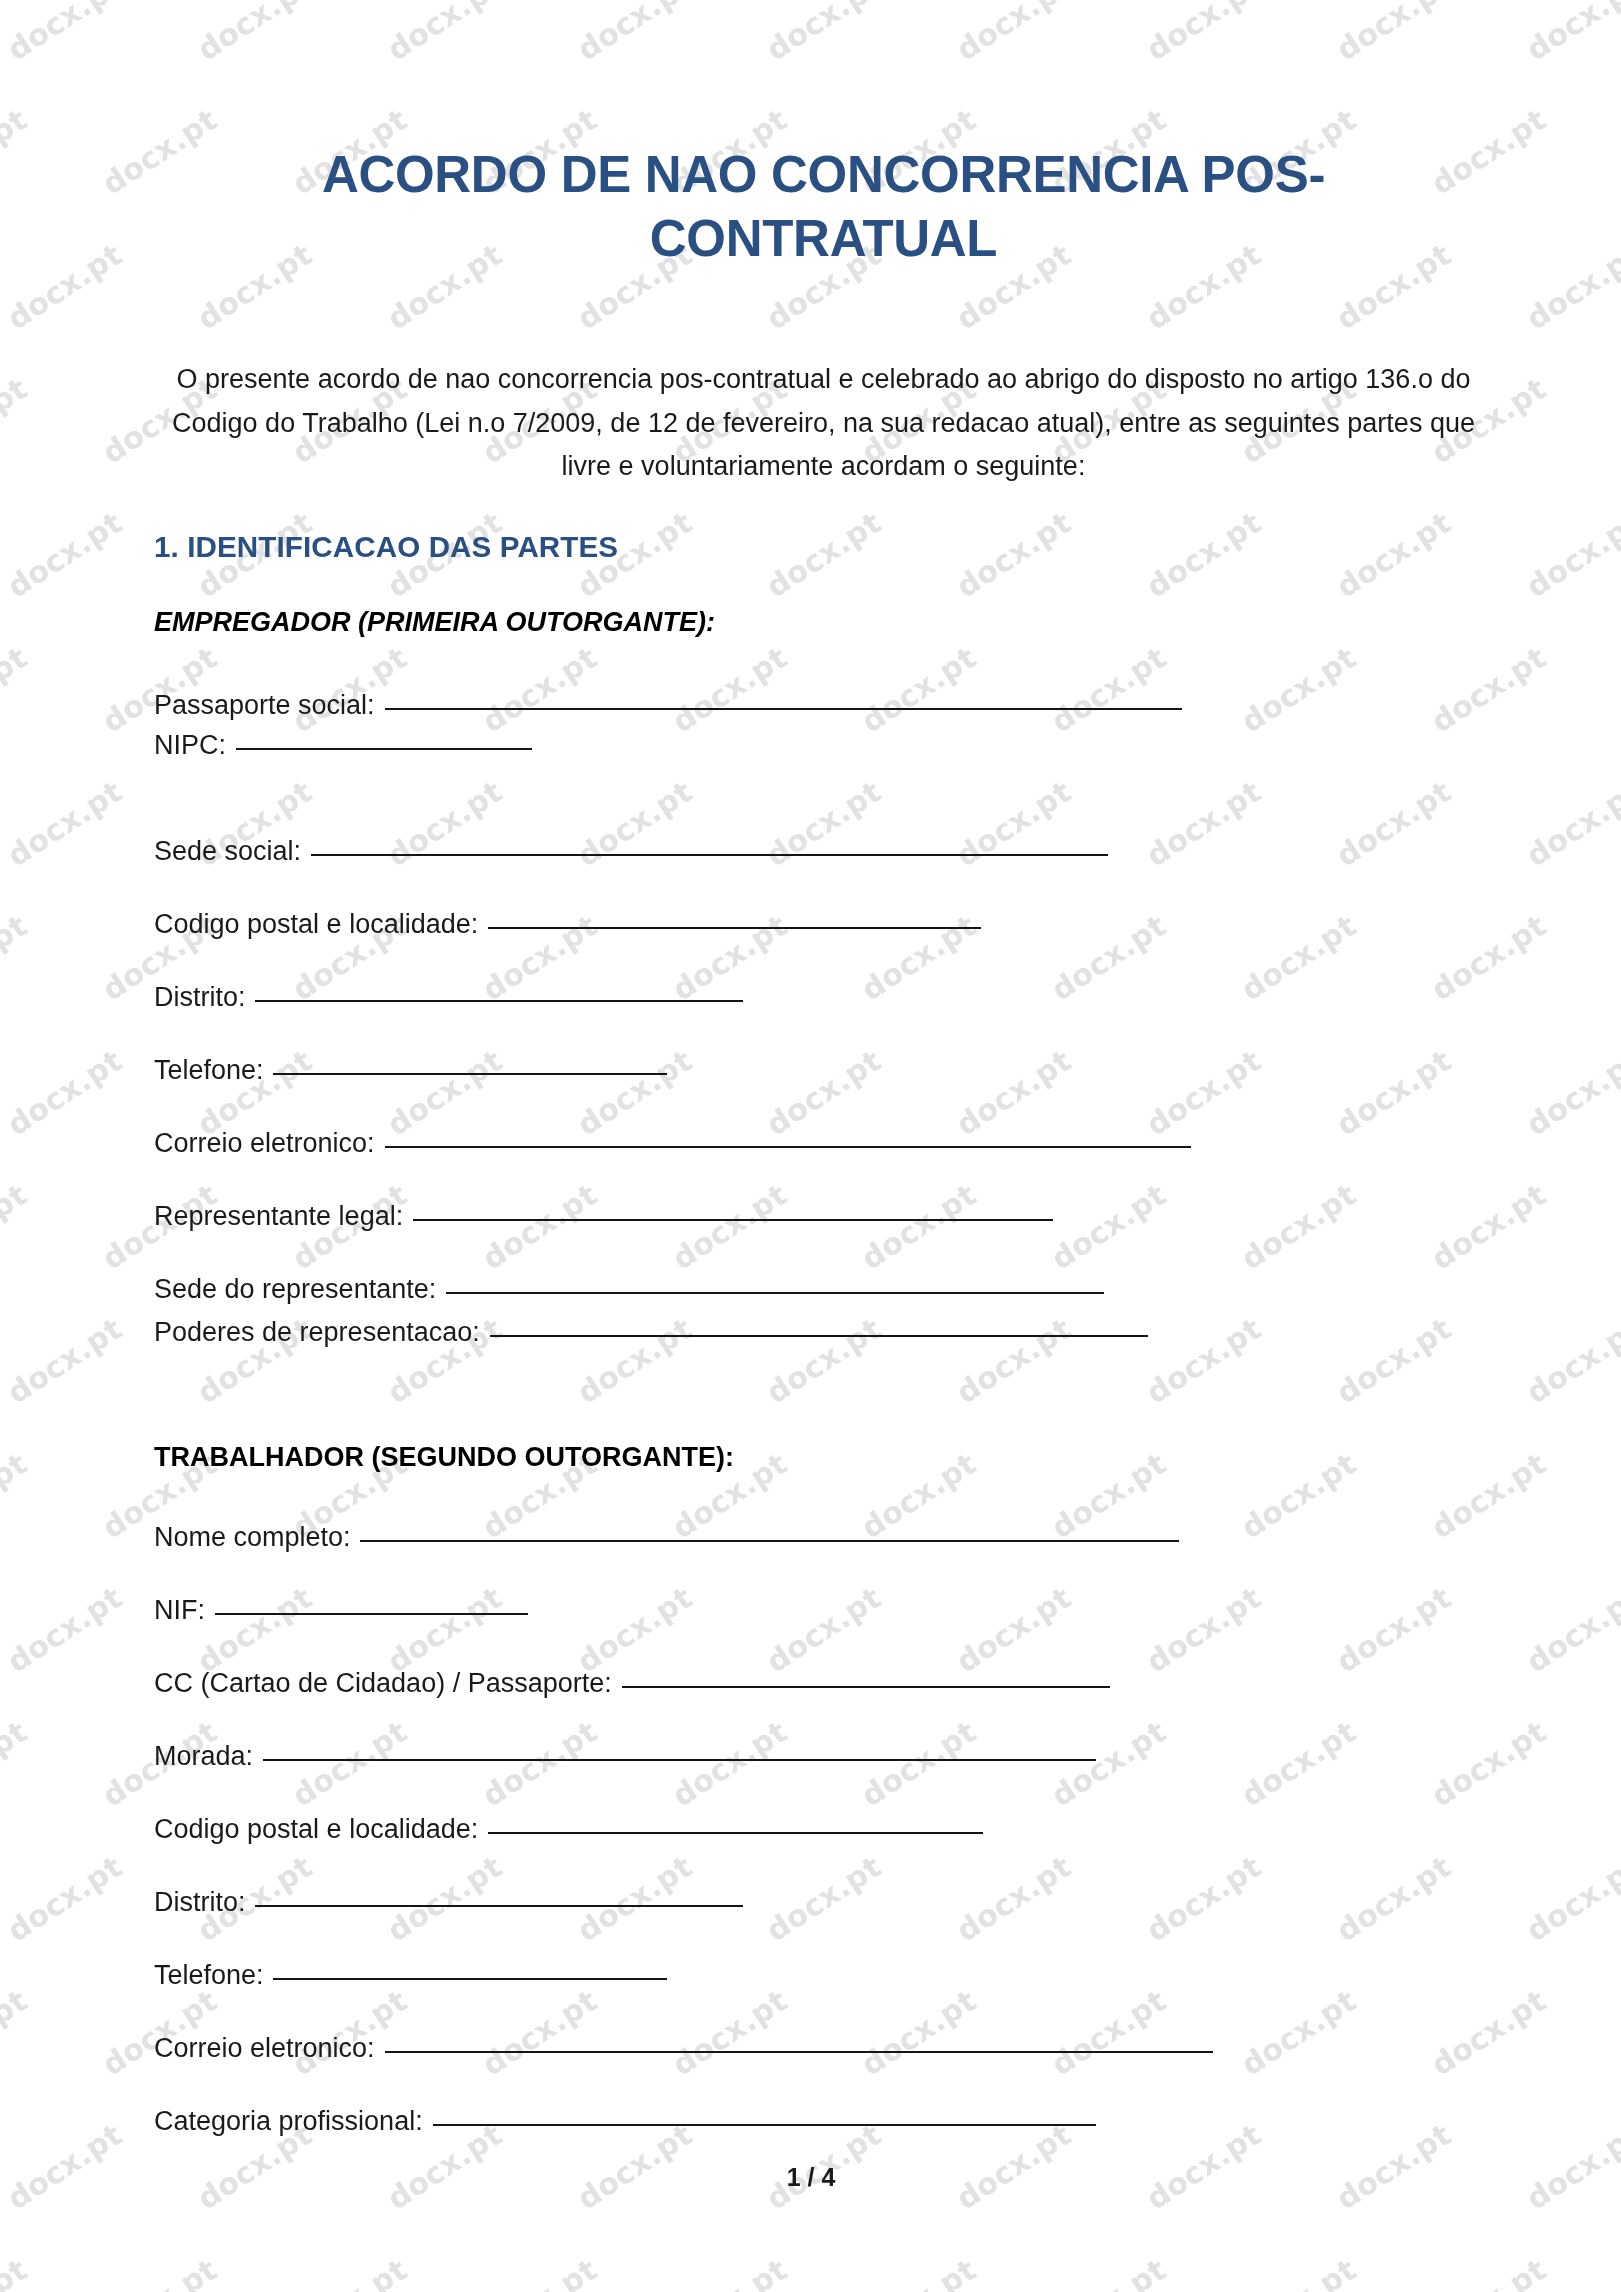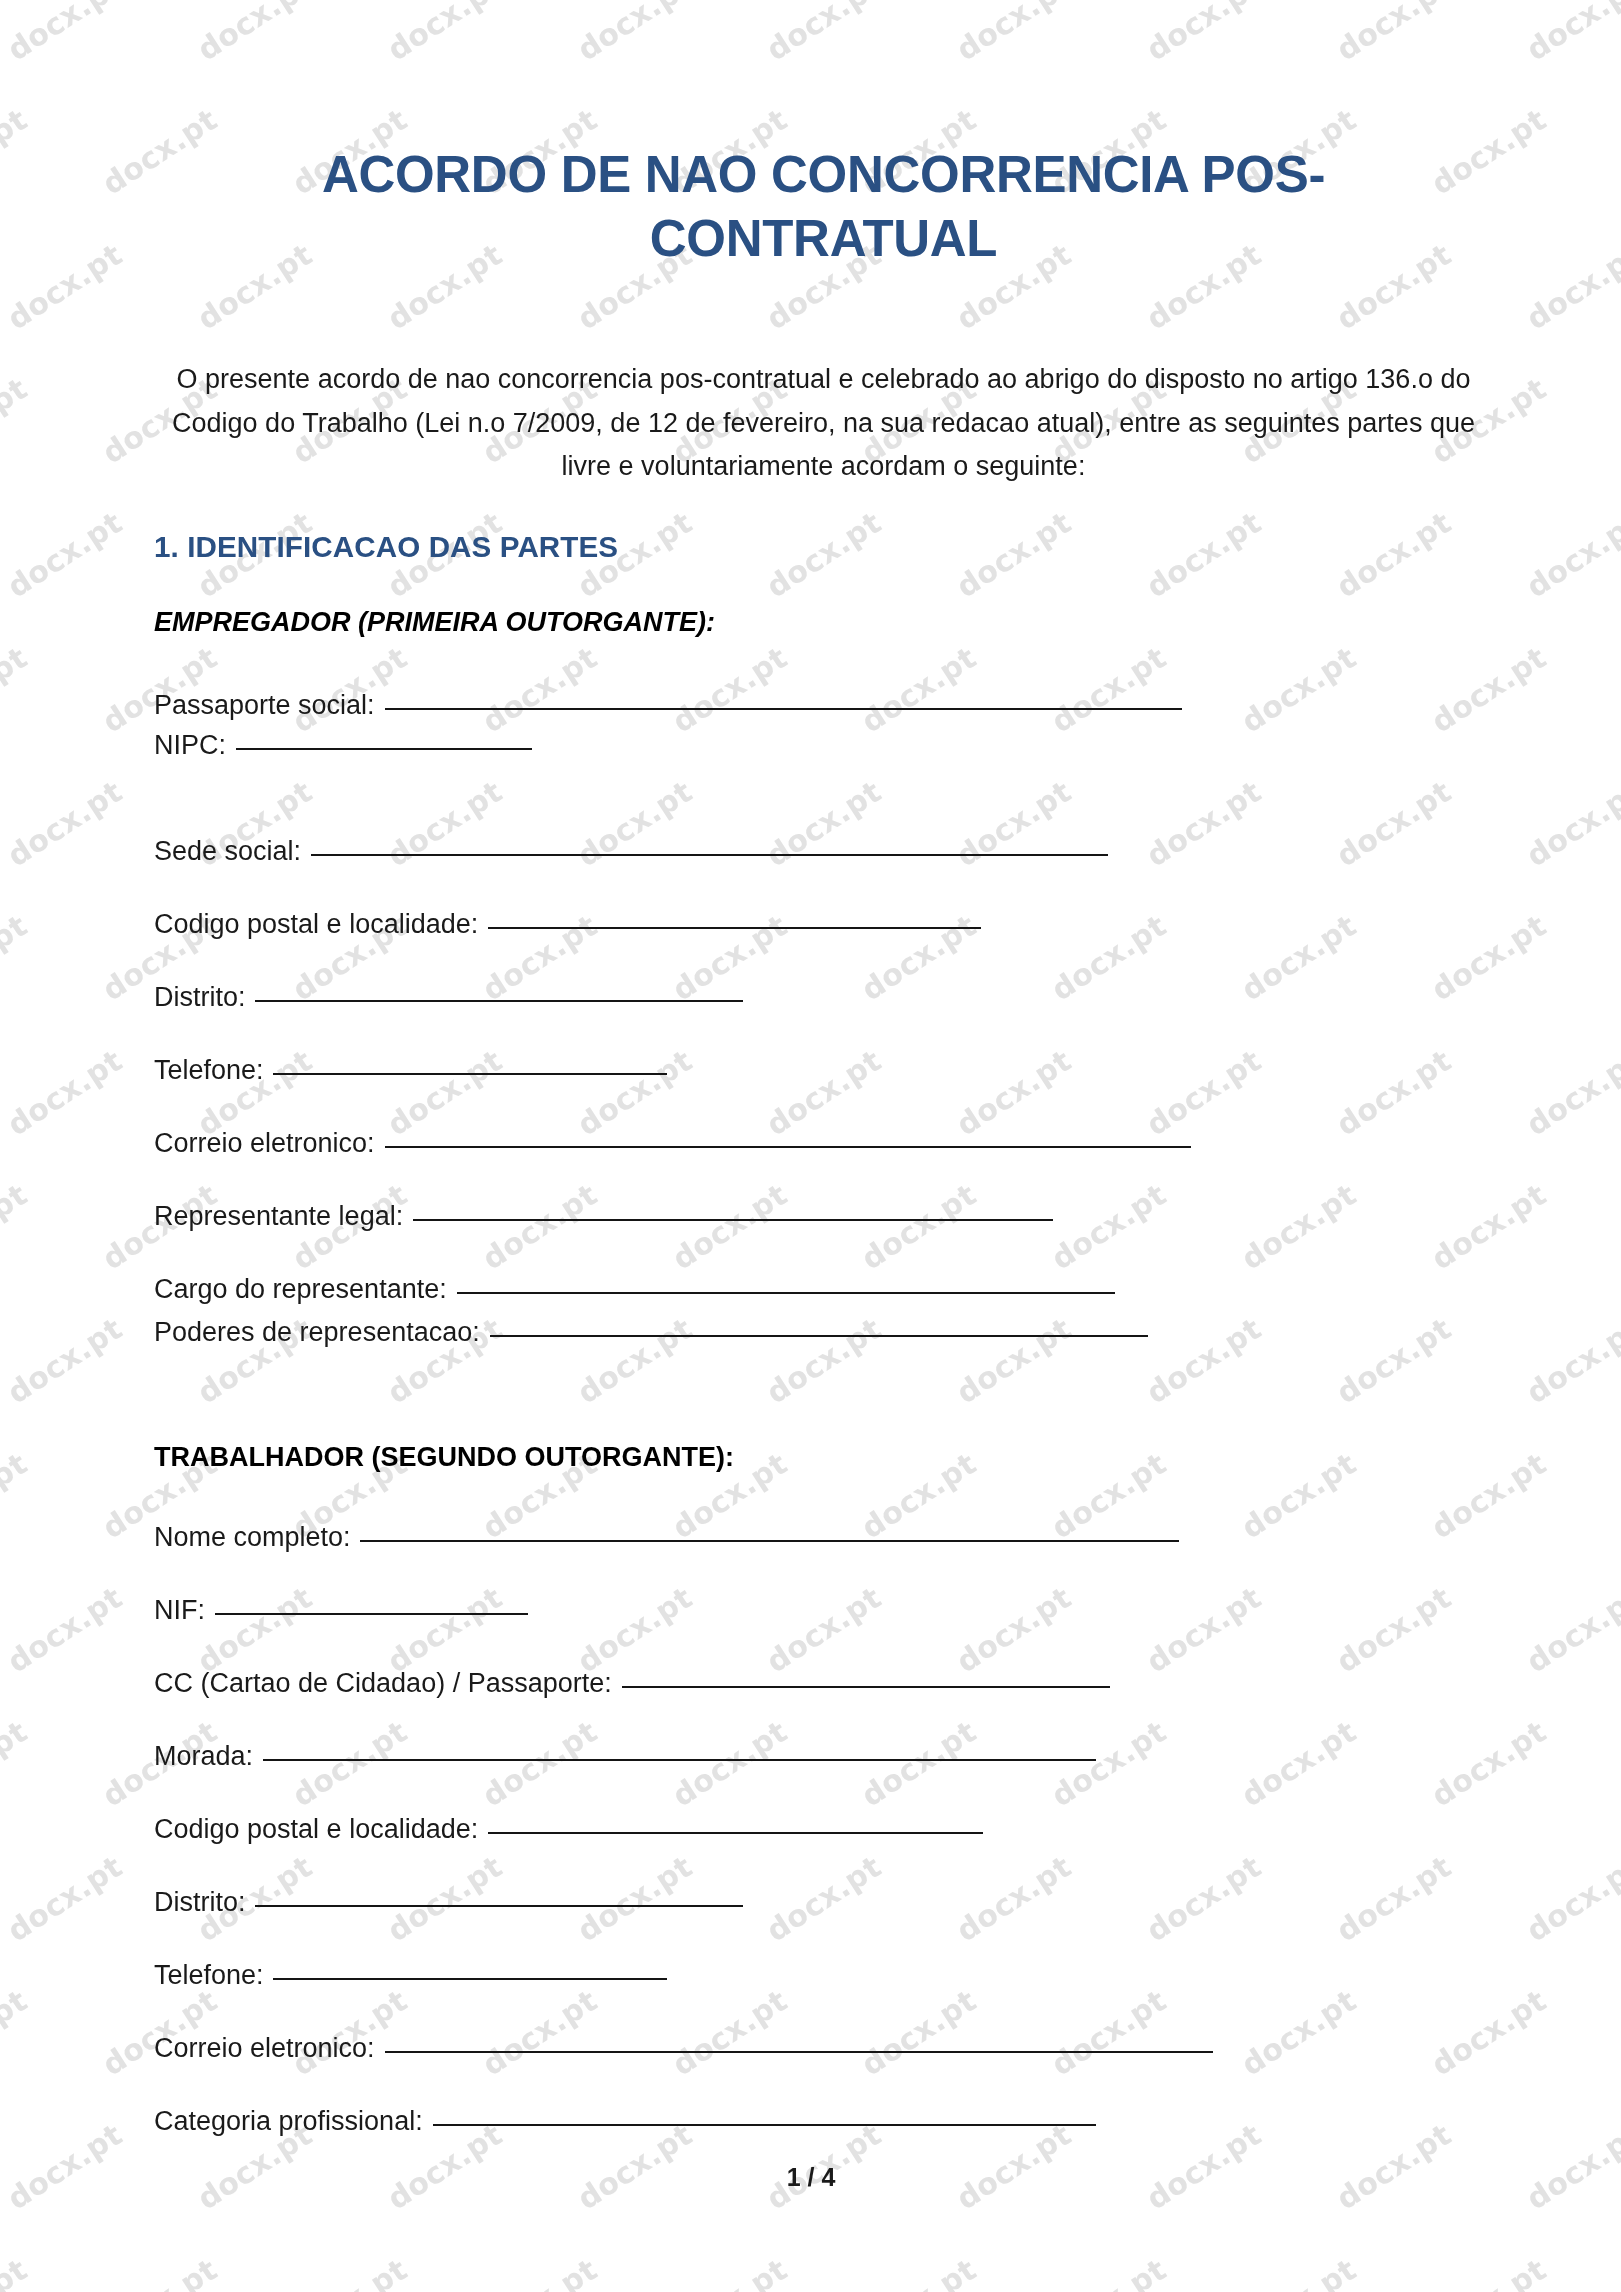--- a/index.html
+++ b/index.html
@@ -353,21 +353,21 @@
         </div>
         <div class="field" style="top: 1128px;">
           <span class="label">Correio eletronico:</span>
           <span class="rule" style="width: 806px;"></span>
         </div>
         <div class="field" style="top: 1201px;">
           <span class="label">Representante legal:</span>
           <span class="rule" style="width: 640px;"></span>
         </div>
         <div class="field" style="top: 1274px;">
-          <span class="label">Cargo do representante:</span>
+          <span class="label">Sede do representante:</span>
           <span class="rule" style="width: 658px;"></span>
         </div>
         <div class="field" style="top: 1317px;">
           <span class="label">Poderes de representacao:</span>
           <span class="rule" style="width: 658px;"></span>
         </div>
       </div>
 
     <div class="party-heading" style="top:1442px;">TRABALHADOR (SEGUNDO OUTORGANTE):</div>
 

